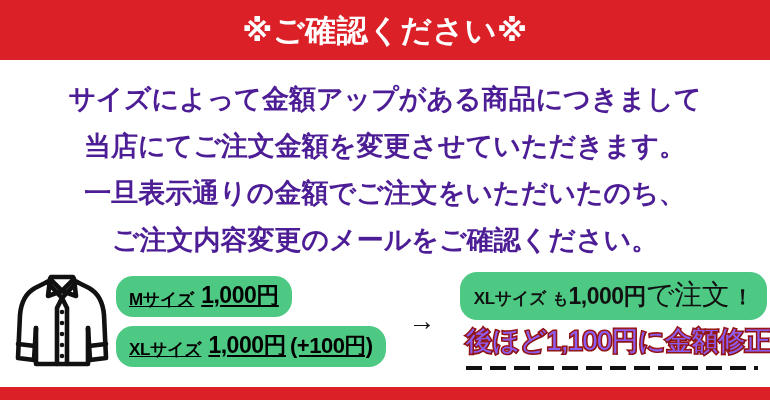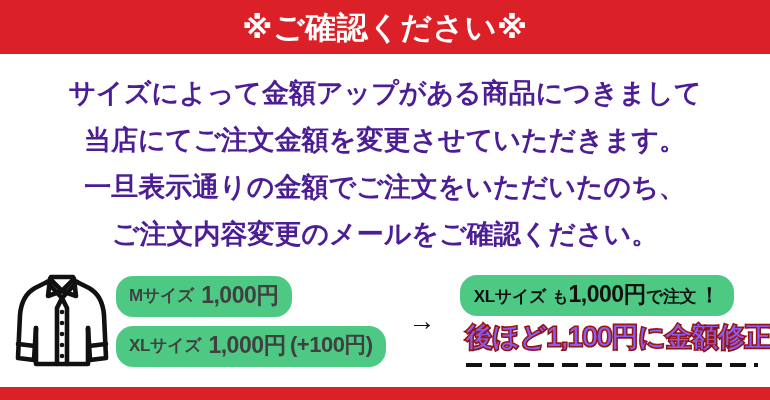--- a/index.html
+++ b/index.html
@@ -11,21 +11,21 @@
     height: 400px;
     background: #ffffff;
     font-family: "Liberation Sans", "DejaVu Sans", sans-serif;
     overflow: hidden;
     position: relative;
   }
 
   
   .top-bar {
     width: 100%;
-    height: 54px;
+    height: 60px;
     background: #dc2027;
     display: flex;
     align-items: center;
     justify-content: center;
     box-sizing: border-box;
   }
   .top-bar-title {
     color: #ffffff;
     font-size: 31px;
     font-weight: bold;
@@ -73,26 +73,27 @@
     flex: 0 0 auto;
     display: flex;
     flex-direction: column;
     gap: 9px;
     padding-left: 4px;
   }
 
   .pill {
     background: #4ec984;
     border-radius: 17px;
-    color: #404040;
+    color: #000000;
     display: inline-flex;
-    align-items: center;
+    align-items: flex-end;
     padding: 4px 13px 6px 13px;
     white-space: nowrap;
     width: max-content;
+    text-decoration: underline;
   }
   .pill .size-tag {
     font-size: 17px;
     font-weight: bold;
     letter-spacing: -0.3px;
   }
   .pill .amount {
     font-size: 23px;
     font-weight: bold;
     margin-left: 7px;
@@ -141,22 +142,22 @@
     font-size: 16px;
     font-weight: bold;
     margin-left: 6px;
   }
   .pill-right .amount {
     font-size: 23px;
     font-weight: bold;
     letter-spacing: -0.5px;
   }
   .pill-right .tail {
-    font-size: 17px;
-    font-weight: bold;
+    font-size: 28px;
+    font-weight: normal;
     letter-spacing: -0.5px;
   }
   .pill-right .bang {
     font-size: 21px;
     font-weight: bold;
     margin-left: 3px;
   }
 
   .highlight-line {
     font-size: 27px;

